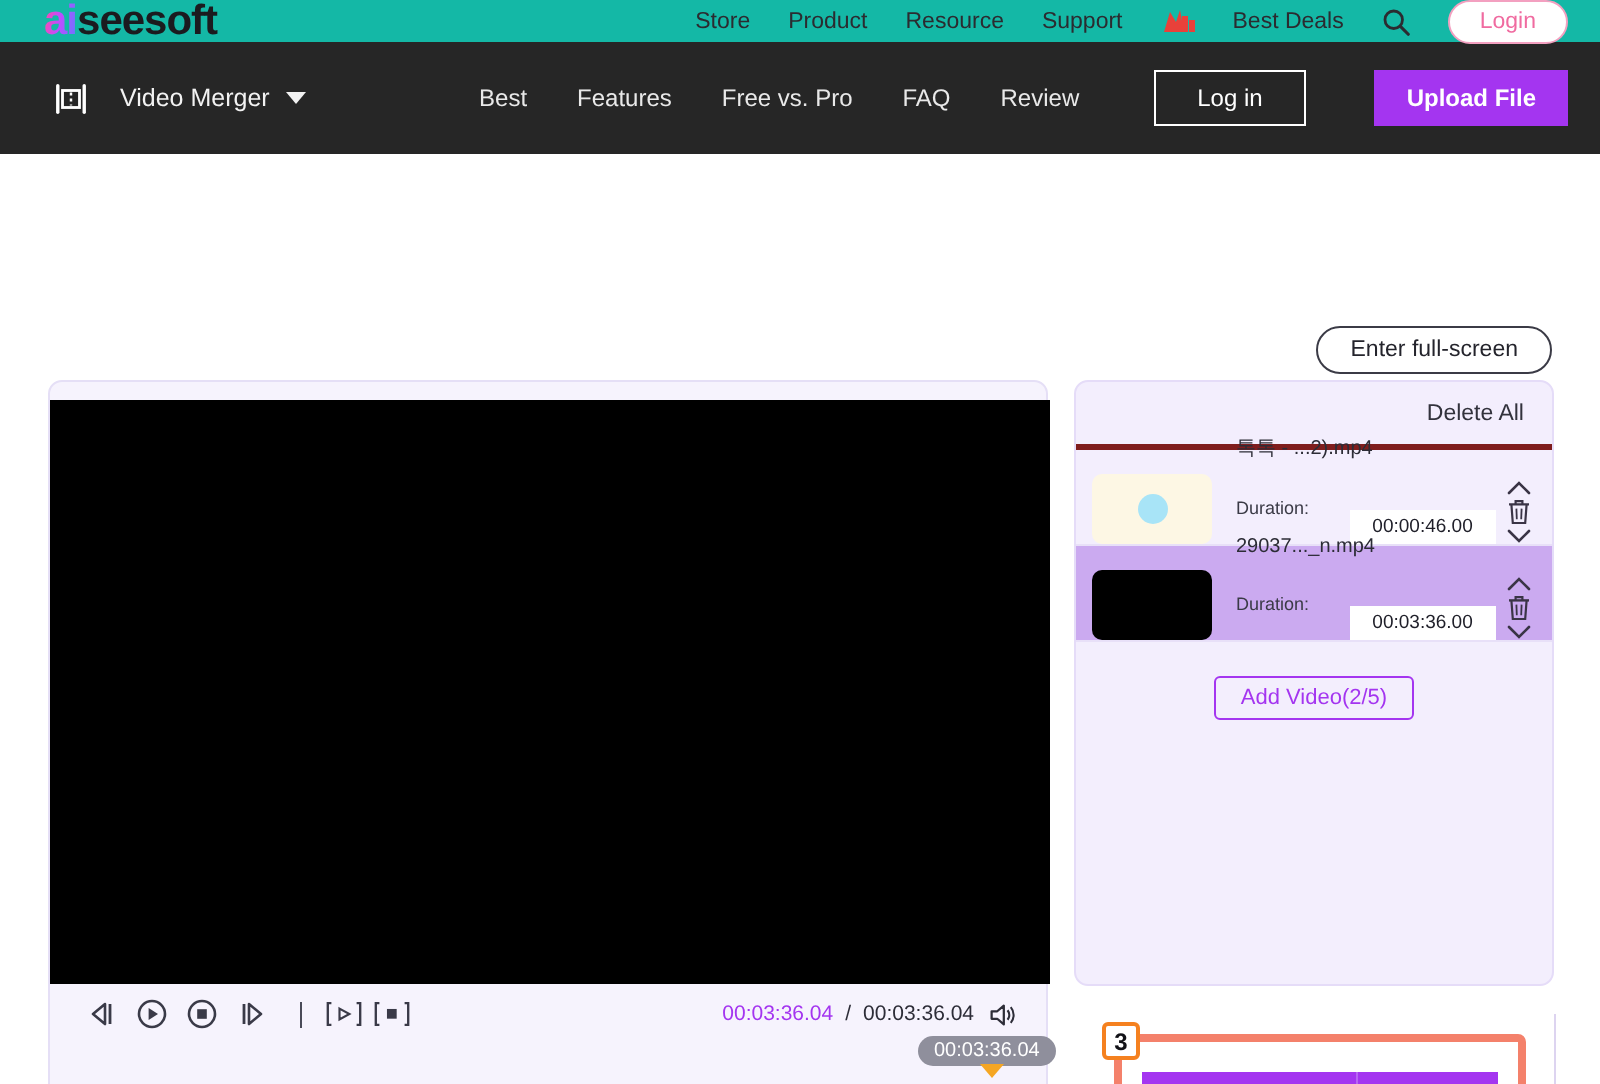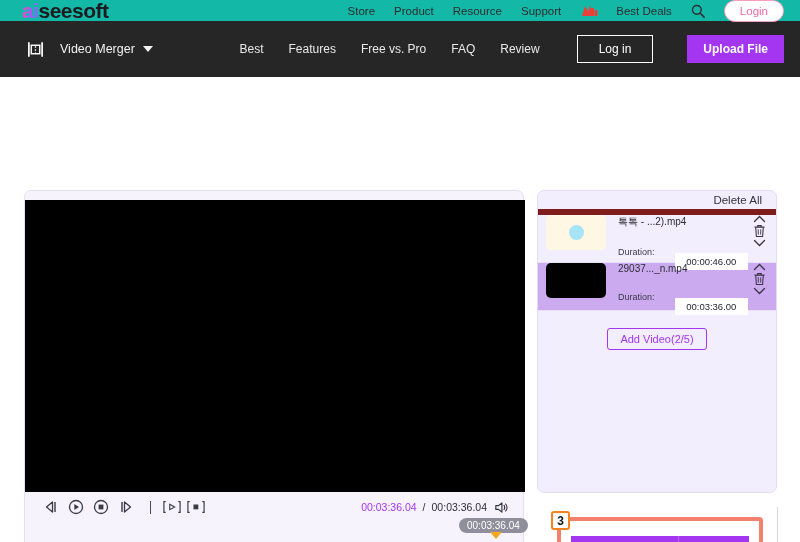--- a/index.html
+++ b/index.html
@@ -105,26 +105,26 @@
   }
 
   
   .side {
     position: absolute; left: 537px; top: 113px;
     width: 240px; height: 303px;
     background: #f3eefd; border: 1px solid #e5dcf8; border-radius: 7px;
     overflow: hidden;
   }
   .side-head {
-    height: 24px; display: flex; align-items: center; justify-content: flex-end;
-    padding-right: 14px; border-bottom: 6px solid #7f1d1d;
+    height: 34px; display: flex; align-items: center; justify-content: flex-end;
+    padding-right: 14px; border-bottom: 3px solid #7f1d1d;
   }
   .side-head .del-all { font-size: 11.5px; color: #32323c; }
   .clip {
-    height: 48px; display: flex; align-items: flex-start;
+    height: 48px; display: flex; align-items: flex-end;
     padding: 0 6px 0 8px; border-bottom: 1px solid #e8e0f8;
   }
   .clip.sel { background: #cbaaf0; }
   .thumb { width: 60px; height: 35px; border-radius: 5px; flex: none; }
   .thumb.a { background: #fdf7e4; display: flex; align-items: center; justify-content: center; }
   .thumb.a i { display: block; width: 15px; height: 15px; border-radius: 50%; background: #a8e4f7; }
   .thumb.b { background: #000000; }
   .clip-mid { flex: 1; margin-left: 12px; min-width: 0; }
   .clip-name { font-size: 10px; color: #2c2c36; white-space: nowrap; overflow: hidden; }
   .clip-dur { display: flex; align-items: center; margin-top: 5px; gap: 20px; }
@@ -217,20 +217,21 @@
     <a href="#">Free vs. Pro</a>
     <a href="#">FAQ</a>
     <a href="#">Review</a>
     <button class="login2">Log in</button>
     <button class="upload">Upload File</button>
   </nav>
 </div>
 
 <div class="stage">
 
+  <button class="fullscreen-btn">Enter full-screen</button>
 
   <div class="player-card">
     <div class="video-area">
       <div class="video-black"></div>
     </div>
 
     <div class="controls">
       <svg class="ctrl" viewBox="0 0 18 18">
         <path d="M10.5 4 L4.5 9 L10.5 14 Z" fill="none" stroke="#3a3a48" stroke-width="1.3" stroke-linejoin="round"></path>
         <line x1="13" y1="4" x2="13" y2="14" stroke="#3a3a48" stroke-width="1.4"></line>

